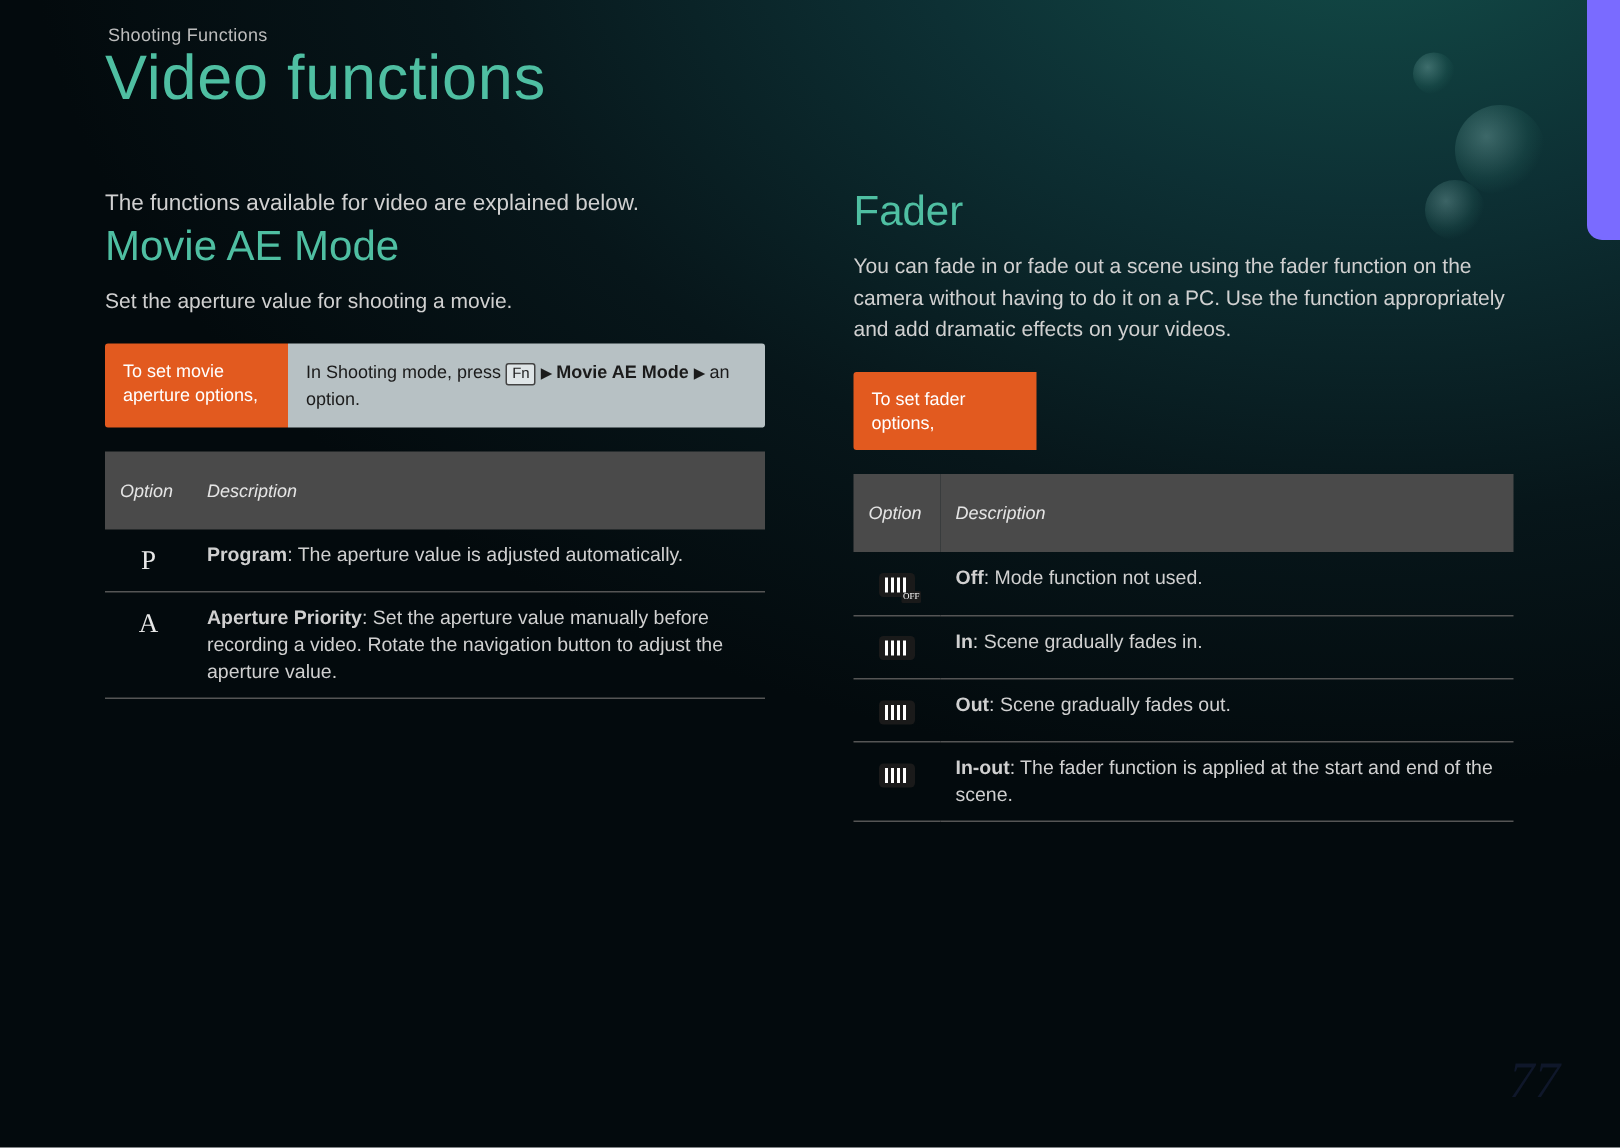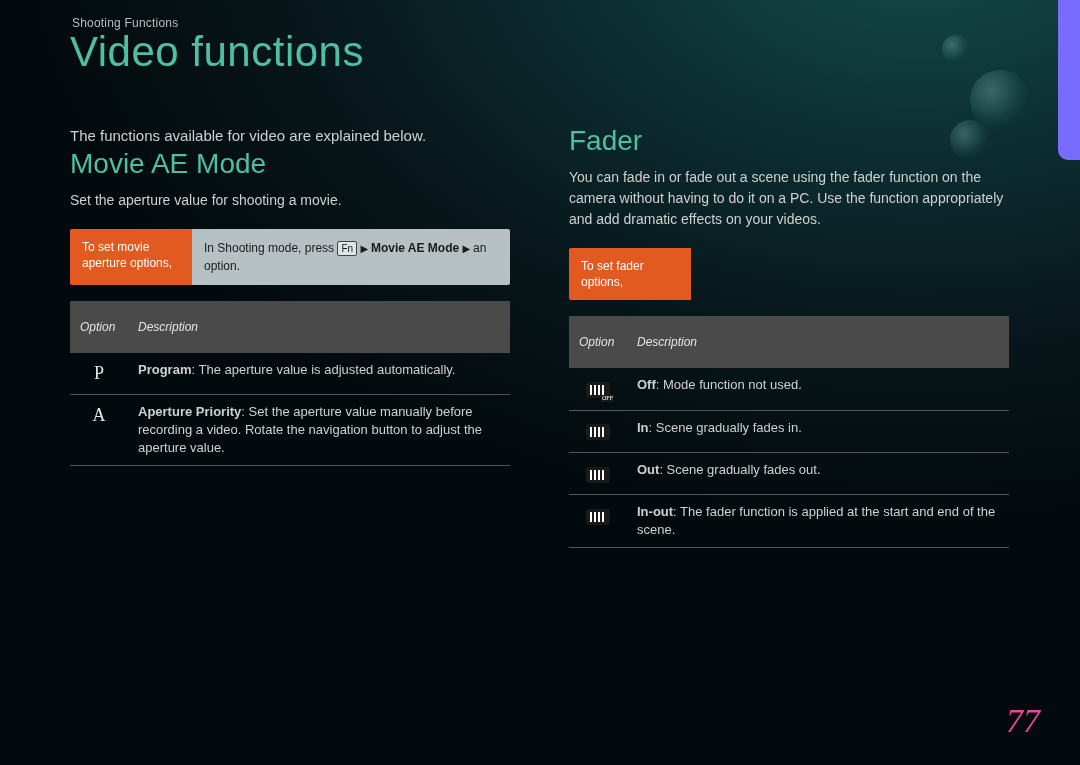--- a/index.html
+++ b/index.html
@@ -91,21 +91,21 @@
     content:""; position:absolute; inset:3px 4px;
     background:repeating-linear-gradient(90deg,#fff 0 2px,transparent 2px 4px);
   }
   .opt-icon.off::before{
     content:"OFF"; position:absolute; right:-4px; bottom:-4px;
     font-size:6px; background:#1a1a1a; color:#fff; padding:0 1px; border-radius:1px;
   }
 
   .pagenum{
     position:absolute; right:40px; bottom:25px;
-    font-size:34px; color:#ec4899; font-family:Georgia, serif; font-style:italic;margin-left:24px;
+    font-size:34px; color:#0f172a; font-family:Georgia, serif; font-style:italic;margin-left:24px;
   }
 </style>
 </head>
 <body>
 
 <div class="corner-strip"></div>
 <div class="bubble b1"></div>
 <div class="bubble b2"></div>
 <div class="bubble b3"></div>
 

